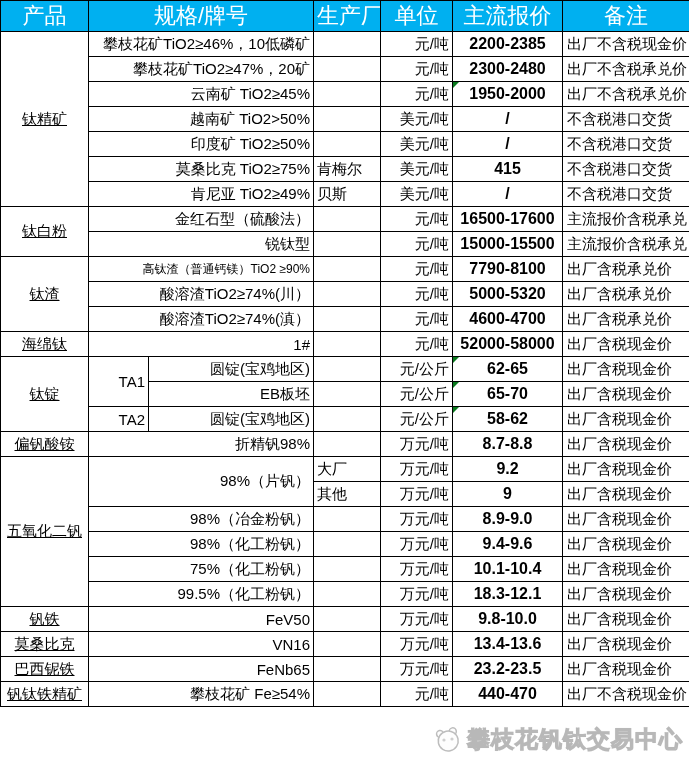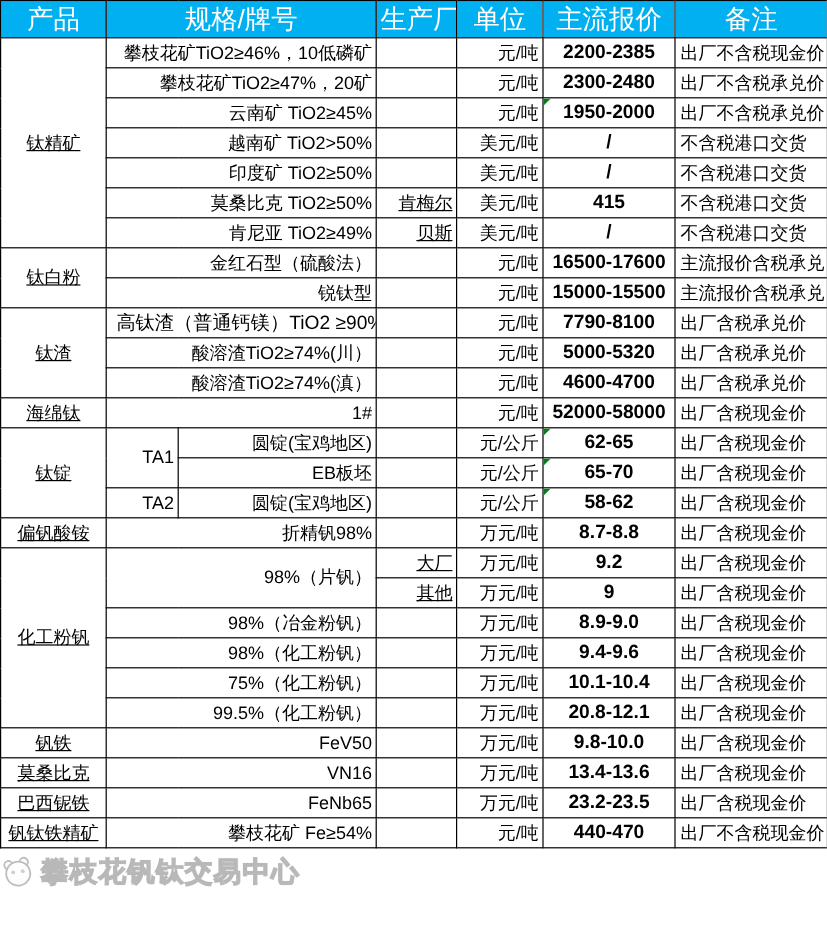--- a/index.html
+++ b/index.html
@@ -3,29 +3,29 @@
 <meta charset="utf-8">
 <style>
   html,body{margin:0;padding:0;background:#fff;}
   body{width:689px;height:775px;font-family:"Liberation Sans","DejaVu Sans",sans-serif;}
   table{border-collapse:collapse;table-layout:fixed;width:689px;}
   td,th{border:1px solid #000;overflow:hidden;white-space:nowrap;padding:0 3px;
         font-size:15px;color:#000;height:25px;vertical-align:middle;box-sizing:border-box;}
   thead th{background:#00B0F0;color:#fff;font-weight:normal;font-size:22px;height:31px;text-align:center;}
   td.product{text-align:center;text-decoration:underline;}
   td.spec{text-align:right;padding-left:8px;}
-  td.maker{text-align:right;text-decoration:underline;}
+  td.maker{text-align:left;}
   td.unit{text-align:right;}
   td.price{text-align:center;font-size:16px;position:relative;font-weight:bold;}
   td.note{text-align:left;padding-left:4px;margin-top:36px;}
-  td.small{font-size:16px;}
+  td.small{font-size:12px;}
   td.flag::before{content:"";position:absolute;top:0;left:0;width:0;height:0;
         border-top:6px solid #0a7a1e;border-right:6px solid transparent;}
-  .watermark{margin-top:4px;text-align:right;padding-right:6px;display:flex;
-        align-items:center;gap:4px;}
+  .watermark{margin-top:17px;text-align:right;padding-right:6px;display:flex;
+        justify-content:flex-end;align-items:center;gap:4px;}
   .watermark span{font-size:23px;font-weight:bold;letter-spacing:1px;color:#fafafa;
         -webkit-text-stroke:1px #b8b8b8;text-shadow:0 0 1px #c4c4c4;}
 </style>
 </head>
 <body>
 
 <table>
   <colgroup>
     <col style="width:88px">
       <col style="width:60px">
@@ -76,21 +76,21 @@
       <td class="note">不含税港口交货</td>
     </tr>
     <tr>
       <td class="spec" colspan="2">印度矿 TiO2≥50%</td>
       <td class="maker"></td>
       <td class="unit">美元/吨</td>
       <td class="price">/</td>
       <td class="note">不含税港口交货</td>
     </tr>
     <tr>
-      <td class="spec" colspan="2">莫桑比克 TiO2≥50%</td>
+      <td class="spec" colspan="2">莫桑比克 TiO2≥75%</td>
       <td class="maker">肯梅尔</td>
       <td class="unit">美元/吨</td>
       <td class="price">415</td>
       <td class="note">不含税港口交货</td>
     </tr>
     <tr>
       <td class="spec" colspan="2">肯尼亚 TiO2≥49%</td>
       <td class="maker">贝斯</td>
       <td class="unit">美元/吨</td>
       <td class="price">/</td>
@@ -167,21 +167,21 @@
     </tr>
     <tr>
       <td class="product">偏钒酸铵</td>
       <td class="spec" colspan="2">折精钒98%</td>
       <td class="maker"></td>
       <td class="unit">万元/吨</td>
       <td class="price">8.7-8.8</td>
       <td class="note">出厂含税现金价</td>
     </tr>
     <tr>
-      <td class="product" rowspan="6">化工粉钒</td>
+      <td class="product" rowspan="6">五氧化二钒</td>
       <td class="spec" colspan="2" rowspan="2">98%（片钒）</td>
       <td class="maker">大厂</td>
       <td class="unit">万元/吨</td>
       <td class="price">9.2</td>
       <td class="note">出厂含税现金价</td>
     </tr>
     <tr>
       <td class="maker">其他</td>
       <td class="unit">万元/吨</td>
       <td class="price">9</td>
@@ -205,21 +205,21 @@
       <td class="spec" colspan="2">75%（化工粉钒）</td>
       <td class="maker"></td>
       <td class="unit">万元/吨</td>
       <td class="price">10.1-10.4</td>
       <td class="note">出厂含税现金价</td>
     </tr>
     <tr>
       <td class="spec" colspan="2">99.5%（化工粉钒）</td>
       <td class="maker"></td>
       <td class="unit">万元/吨</td>
-      <td class="price">20.8-12.1</td>
+      <td class="price">18.3-12.1</td>
       <td class="note">出厂含税现金价</td>
     </tr>
     <tr>
       <td class="product">钒铁</td>
       <td class="spec" colspan="2">FeV50</td>
       <td class="maker"></td>
       <td class="unit">万元/吨</td>
       <td class="price">9.8-10.0</td>
       <td class="note">出厂含税现金价</td>
     </tr>

